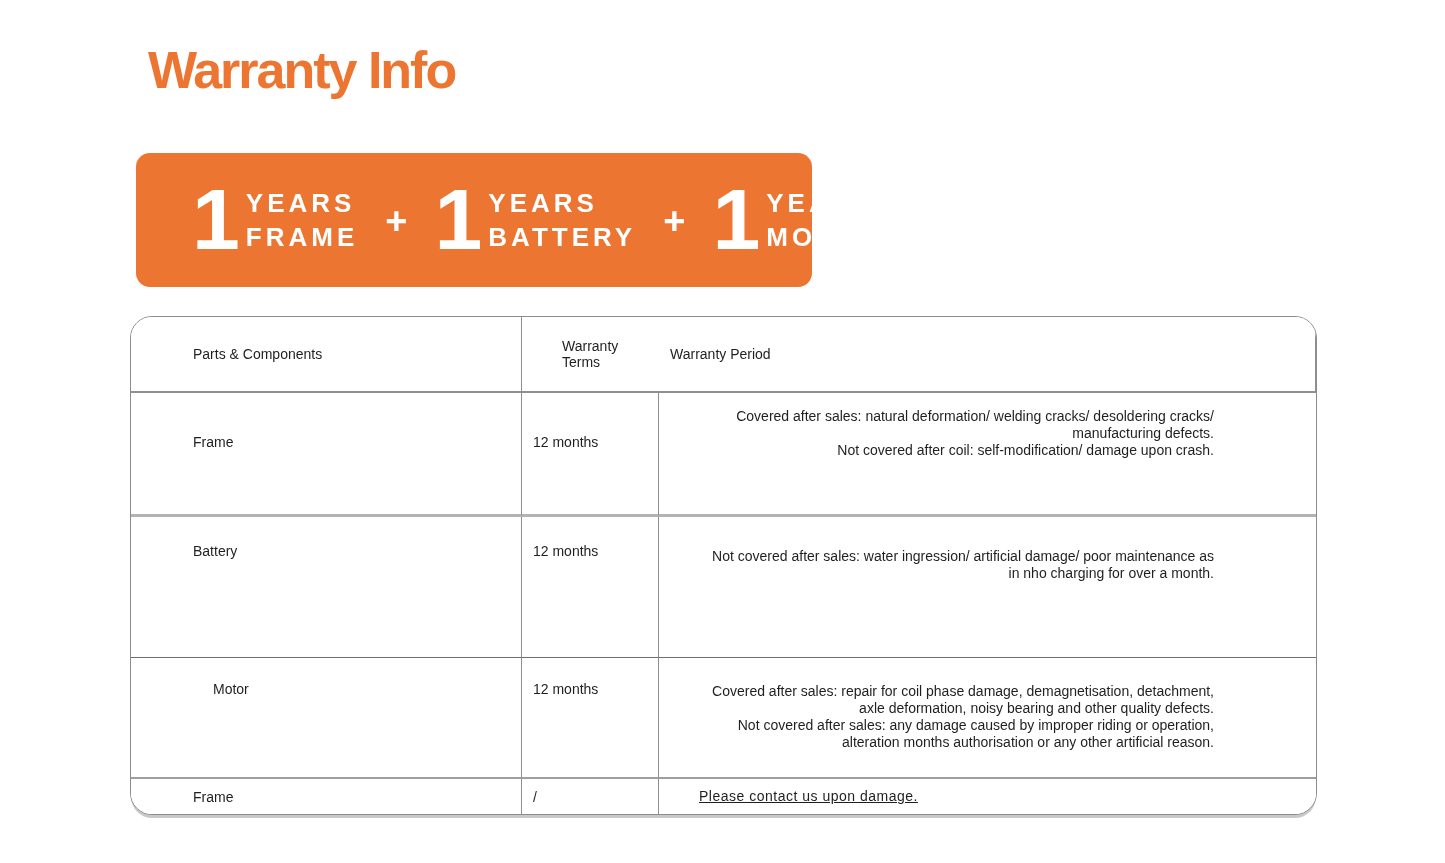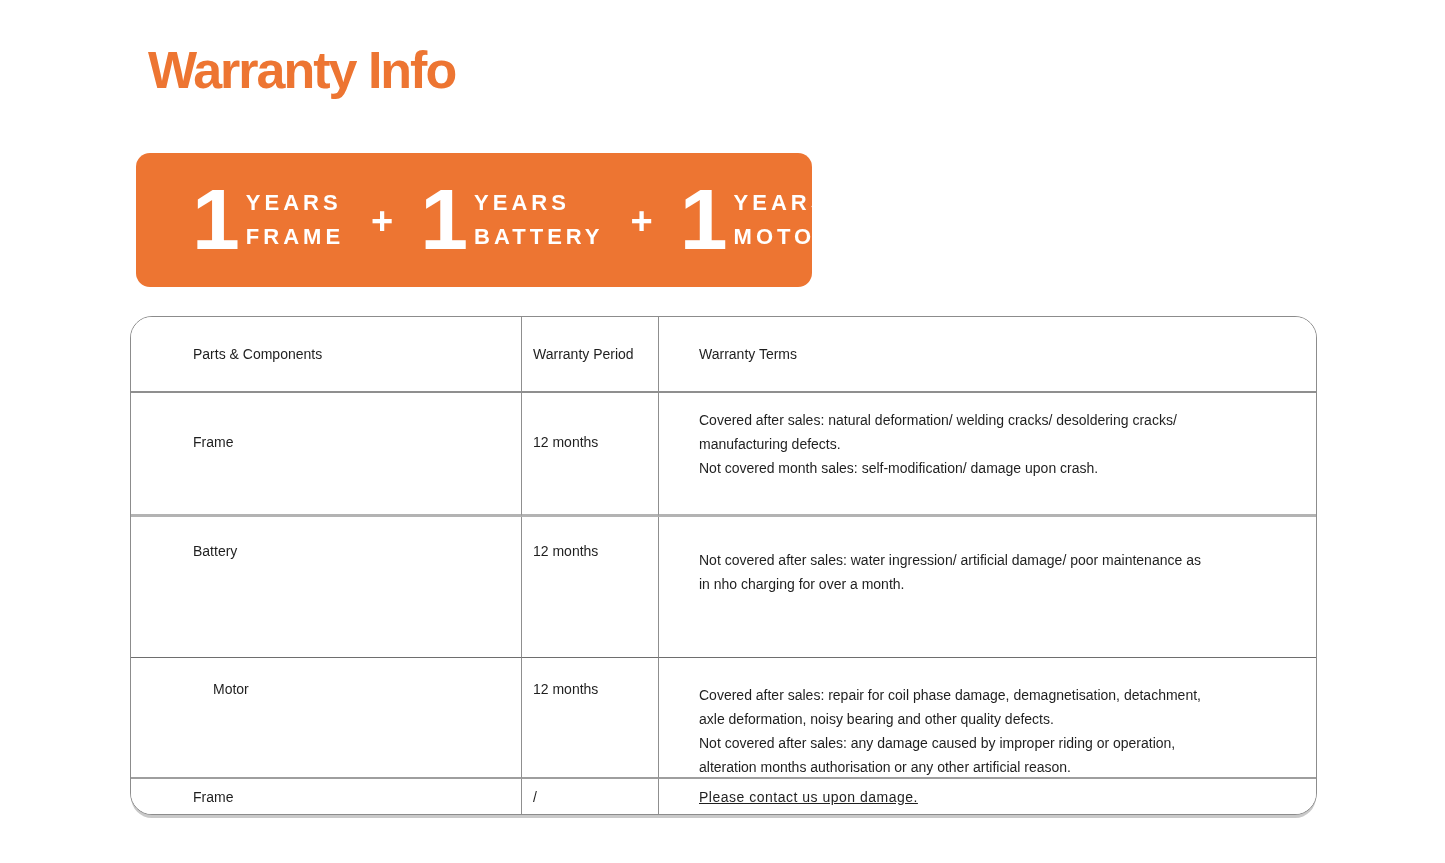--- a/index.html
+++ b/index.html
@@ -43,21 +43,21 @@
   .bgroup { display: flex; align-items: center; }
   .bnum {
     font-size: 86px;
     font-weight: 700;
     line-height: 0.78;
     letter-spacing: -2px;
     margin-right: 8px;
   }
   .blines { display: flex; flex-direction: column; }
   .bline {
-    font-size: 22px;
+    font-size: 26px;
     font-weight: 700;
     letter-spacing: 4px;
     line-height: 34px;
     white-space: nowrap;
   }
   .plus {
     font-size: 38px;
     font-weight: 700;
     line-height: 1;
     margin-top: 2px;
@@ -97,21 +97,22 @@
   .r-frame.c-terms                       { padding-top: 15px; }
   .r-battery.c-part, .r-battery.c-period { padding-top: 26px; }
   .r-battery.c-terms                     { padding-top: 31px; }
   .r-motor.c-part, .r-motor.c-period     { padding-top: 23px; }
   .r-motor.c-part                        { padding-left: 82px; }
   .r-motor.c-terms                       { padding-top: 25px; }
   .r-others { display: flex; align-items: center; }
   .r-others.c-terms { letter-spacing: 0.5px; text-decoration: underline; }
   .tline {
     max-width: 515px;
-    line-height: 24px;
+    line-height: 17px;
+    text-align: right;
   }
 </style>
 </head>
 <body>
 
 <div class="page">
 
   <h1 class="page-title">Warranty Info</h1>
 
   <div class="banner">
@@ -136,28 +137,28 @@
       <span class="blines">
         <span class="bline">YEARS</span>
         <span class="bline">MOTOR</span>
       </span>
     </div>
   </div>
 
   <div class="wtable">
 
     <div class="cell c-part hdr">Parts &amp; Components</div>
+    <div class="cell c-terms hdr">Warranty Terms</div>
     <div class="cell c-period hdr">Warranty Period</div>
-    <div class="cell c-terms hdr">Warranty Terms</div>
 
     <div class="cell c-part r-frame">Frame</div>
     <div class="cell c-period r-frame">12 months</div>
     <div class="cell c-terms r-frame">
       <div class="tline">Covered after sales: natural deformation/ welding cracks/ desoldering cracks/ manufacturing defects.</div>
-      <div class="tline">Not covered month sales: self-modification/ damage upon crash.</div>
+      <div class="tline">Not covered after coil: self-modification/ damage upon crash.</div>
     </div>
 
     <div class="cell c-part r-battery">Battery</div>
     <div class="cell c-period r-battery">12 months</div>
     <div class="cell c-terms r-battery">
       <div class="tline">Not covered after sales: water ingression/ artificial damage/ poor maintenance as in nho charging for over a month.</div>
     </div>
 
     <div class="cell c-part r-motor">Motor</div>
     <div class="cell c-period r-motor">12 months</div>

